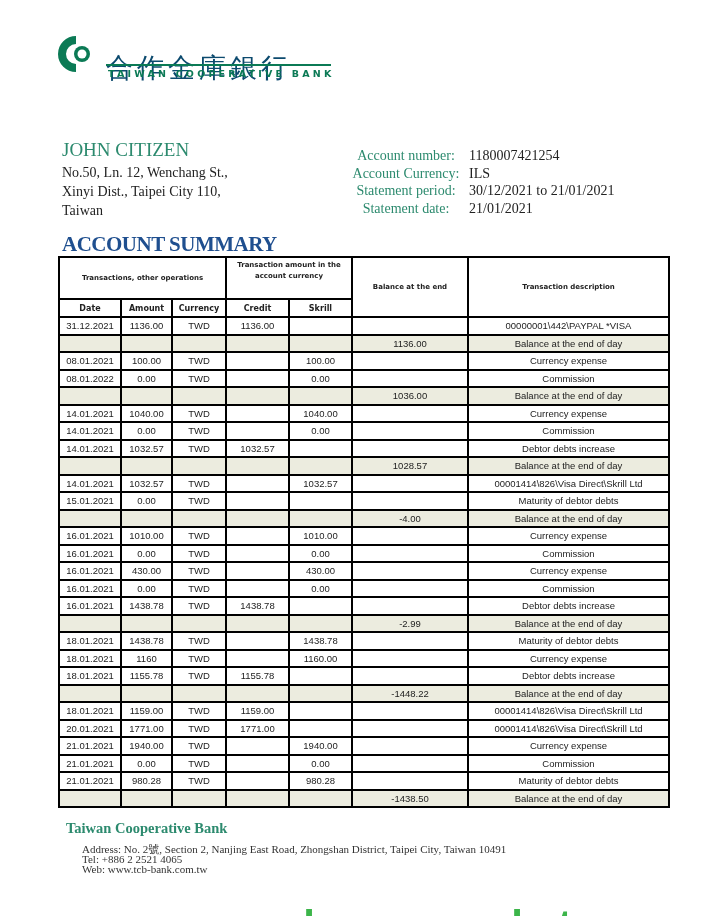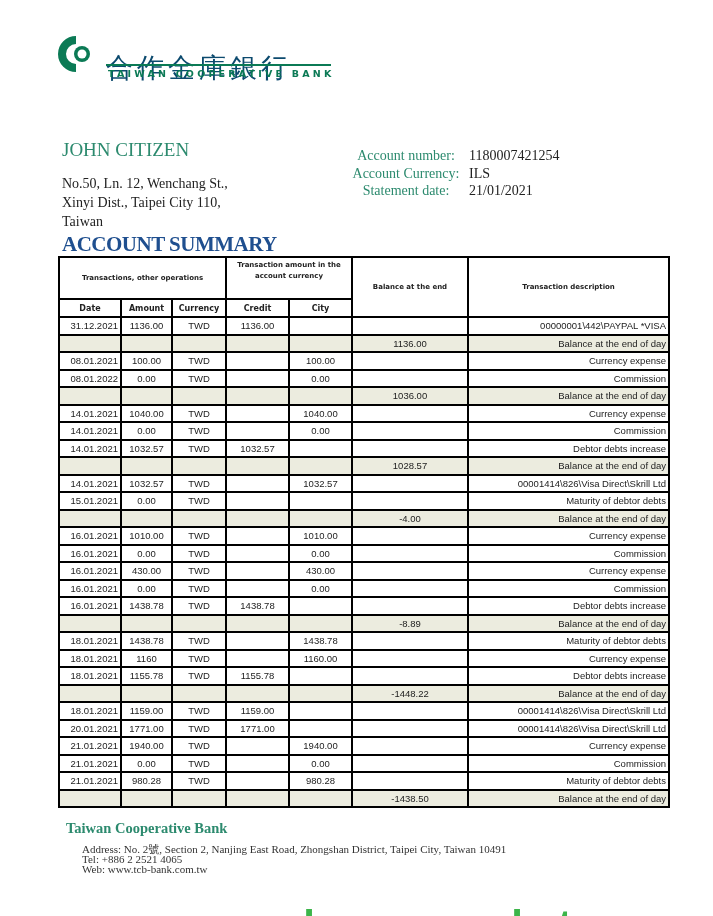--- a/index.html
+++ b/index.html
@@ -4,35 +4,35 @@
   <style>
     html, body { margin:0; padding:0; background:#ffffff; }
     body { width:713px; height:916px; position:relative; overflow:hidden; font-family:"Liberation Serif", serif; color:#222; }
     .logo { position:absolute; left:56px; top:28px; width:280px; height:56px; }
     .logo-mark { position:absolute; left:0; top:6px; width:40px; height:40px; }
     .logo-cn { position:absolute; left:50px; top:2px; font-family:"DejaVu Sans", sans-serif; font-size:27px; color:#0c4a6e; letter-spacing:4px; white-space:nowrap;margin-top:20px; }
     .logo-line { position:absolute; left:50px; top:36px; width:225px; height:2px; background:#0b7a55; }
     .logo-en { position:absolute; left:52px; top:40px; font-family:"DejaVu Sans", sans-serif; font-size:9.5px; font-weight:bold; color:#0b7a55; letter-spacing:3.2px; white-space:nowrap; }
 
     .cust-name { position:absolute; left:62px; top:139px; font-size:19px; color:#2c8a6e; }
-    .cust-addr { position:absolute; left:62px; top:174px; font-size:14px; line-height:19px; color:#222; }
+    .cust-addr { position:absolute; left:62px; top:163px; font-size:14px; line-height:19px; color:#222; }
     .acct { position:absolute; left:343px; top:147px; font-size:14px; line-height:17.5px;text-align:center; }
     .acct .row { display:flex; }
     .acct .lbl { width:126px; color:#2c8a6e; }
     .acct .val { color:#222; }
 
     .summary-title { position:absolute; left:62px; top:232px; font-size:21px; font-weight:bold; color:#1f4f8f; letter-spacing:-0.5px; }
 
     table.stmt { position:absolute; left:58px; top:256px; border-collapse:collapse; font-family:"Liberation Sans", sans-serif; font-size:9.5px; }
     table.stmt td, table.stmt th { border:2px solid #000; padding:0 2px; height:15.5px; white-space:nowrap; }
     table.stmt th { font-family:"DejaVu Sans", sans-serif; font-size:7px; font-weight:bold; color:#222; text-align:center; }
     th.h1 { height:38px !important; }
     th.h2 { height:16px !important; font-size:8px !important; }
     td.c { text-align:center; }
-    td.l { text-align:right; }
+    td.l { text-align:center; }
     tr.bal td { background:#ececdf; }
     .c-date { width:56px; }
     .c-amt { width:45px; }
     .c-cur { width:48px; }
     .c-cr { width:57px; }
     .c-db { width:57px; }
     .c-bal { width:110px; }
     .c-desc { width:195px; }
 
     .footer-name { position:absolute; left:66px; top:820px; font-size:14.5px; font-weight:bold; color:#2c8a6e; }
@@ -61,20 +61,24 @@
 </div>
 
 <div class="acct">
   <div class="row">
     <span class="lbl">Account number:</span>
     <span class="val">1180007421254</span>
   </div>
   <div class="row">
     <span class="lbl">Account Currency:</span>
     <span class="val">ILS</span>
+  </div>
+  <div class="row">
+    <span class="lbl">Statement period:</span>
+    <span class="val">30/12/2021 to 21/01/2021</span>
   </div>
   <div class="row">
     <span class="lbl">Statement date:</span>
     <span class="val">21/01/2021</span>
   </div>
 </div>
 
 <div class="summary-title">ACCOUNT SUMMARY</div>
 
 <table class="stmt">
@@ -83,21 +87,21 @@
       <th class="h1" colspan="3">Transactions, other operations</th>
       <th class="h1" colspan="2" style="vertical-align:top;padding-top:2px;white-space:normal;line-height:11px;">Transaction amount in the account currency</th>
       <th class="h1 c-bal" rowspan="2">Balance at the end</th>
       <th class="h1 c-desc" rowspan="2">Transaction description</th>
     </tr>
     <tr>
       <th class="h2 c-date">Date</th>
       <th class="h2 c-amt">Amount</th>
       <th class="h2 c-cur">Currency</th>
       <th class="h2 c-cr">Credit</th>
-      <th class="h2 c-db">City</th>
+      <th class="h2 c-db">Skrill</th>
     </tr>
   </thead>
   <tbody id="stmt-body">
       <tr>
         <td class="l c-date">31.12.2021</td>
         <td class="c c-amt">1136.00</td>
         <td class="c c-cur">TWD</td>
         <td class="c c-cr">1136.00</td>
         <td class="c c-db"></td>
         <td class="c c-bal"></td>
@@ -246,21 +250,21 @@
         <td class="c c-db"></td>
         <td class="c c-bal"></td>
         <td class="l c-desc">Debtor debts increase</td>
       </tr>
       <tr class="bal">
         <td class="l c-date"></td>
         <td class="c c-amt"></td>
         <td class="c c-cur"></td>
         <td class="c c-cr"></td>
         <td class="c c-db"></td>
-        <td class="c c-bal">-8.89</td>
+        <td class="c c-bal">-2.99</td>
         <td class="l c-desc">Balance at the end of day</td>
       </tr>
       <tr>
         <td class="l c-date">18.01.2021</td>
         <td class="c c-amt">1438.78</td>
         <td class="c c-cur">TWD</td>
         <td class="c c-cr"></td>
         <td class="c c-db">1438.78</td>
         <td class="c c-bal"></td>
         <td class="l c-desc">Maturity of debtor debts</td>

